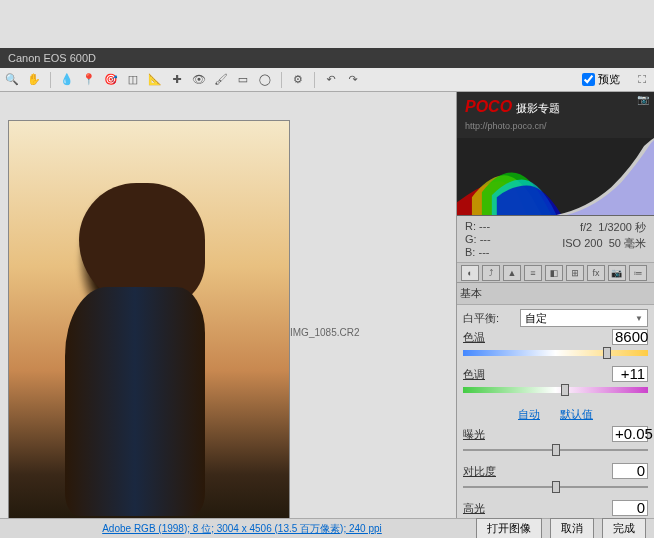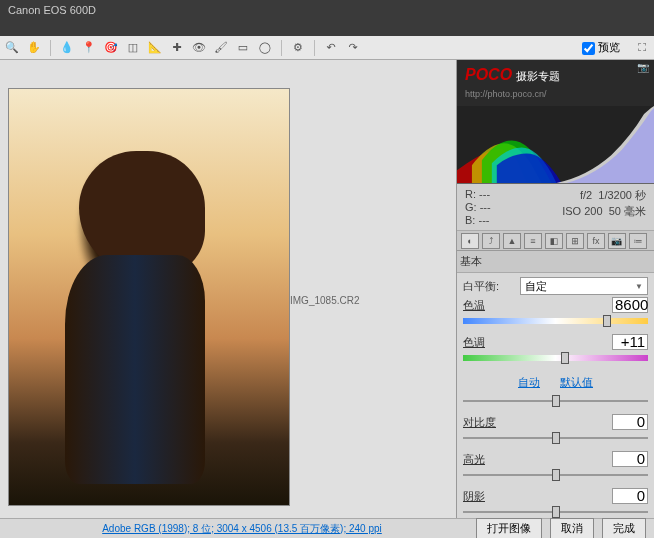--- a/index.html
+++ b/index.html
@@ -1,21 +1,21 @@
 <!DOCTYPE html>
 <html><head>
 <meta charset="utf-8">
 <style>
 *{margin:0;padding:0;box-sizing:border-box;font-family:"Microsoft YaHei",Arial,sans-serif;font-size:11px;}
 body{background:#e0e0e0;width:654px;height:538px;overflow:hidden;position:relative;}
-.titlebar{background:#3a3a3a;color:#ccc;padding:4px 8px;font-size:11px;height:36px;}
+.titlebar{background:#3a3a3a;color:#ccc;padding:4px 8px;font-size:11px;height:20px;margin-top:48px;}
 .toolbar{background:#e8e8e8;border-bottom:1px solid #aaa;height:24px;display:flex;align-items:center;padding:0 4px;gap:6px;}
 .tool-icon{width:16px;height:16px;display:flex;align-items:center;justify-content:center;color:#555;cursor:pointer;}
 .tool-sep{width:1px;height:16px;background:#bbb;margin:0 2px;}
-.preview-cb{display:flex;align-items:flex-end;gap:3px;margin-left:auto;margin-right:8px;}
+.preview-cb{display:flex;align-items:center;gap:3px;margin-left:auto;margin-right:8px;}
 .main{display:flex;height:474px;}
 .preview-area{flex:1;background:#e0e0e0;display:flex;flex-direction:row;align-items:center;padding:8px;}
 .image-wrap{border:1px solid #888;background:linear-gradient(180deg,#f5e8c8 0%,#e8c080 35%,#c88850 60%,#3a2818 85%,#1a1408 100%);width:282px;height:418px;position:relative;overflow:hidden;}
 .silhouette{position:absolute;left:10%;top:18%;width:65%;height:75%;background:radial-gradient(ellipse 40% 35% at 50% 20%,#4a2818 0%,#2a1808 50%,transparent 70%);filter:blur(2px);}
 .head{position:absolute;left:25%;top:15%;width:45%;height:30%;background:#3a2010;border-radius:50% 50% 40% 60%;}
 .body-s{position:absolute;left:20%;top:40%;width:50%;height:55%;background:linear-gradient(90deg,#2a1808 0%,#1a2840 50%,#2a1808 100%);border-radius:30% 20% 10% 10%;}
 .filename{color:#666;font-size:10px;margin-top:6px;}
 .panel{width:198px;background:#d8d8d8;border-left:1px solid #999;display:flex;flex-direction:column;}
 .watermark{background:#2a2a2a;color:#fff;padding:6px 8px;font-size:14px;position:relative;}
 .watermark .logo-p{color:#c00;font-weight:bold;font-style:italic;font-size:16px;}
@@ -167,20 +167,24 @@
             <div class="thumb" style="left:55%"></div>
         </div>
       </div>
 
       <div class="link-row">
         <span>自动</span>
         <span>默认值</span>
       </div>
 
       <div class="slider-row">
+        <div class="slider-head">
+          <span class="lbl">曝光</span>
+          <span class="val-box">+0.05</span>
+        </div>
         <div class="slider-track">
             <div class="track-line"></div>
             <div class="thumb" style="left:50%"></div>
           </div>
       </div>
       <div class="slider-row">
         <div class="slider-head">
           <span class="lbl">对比度</span>
           <span class="val-box">0</span>
         </div>

